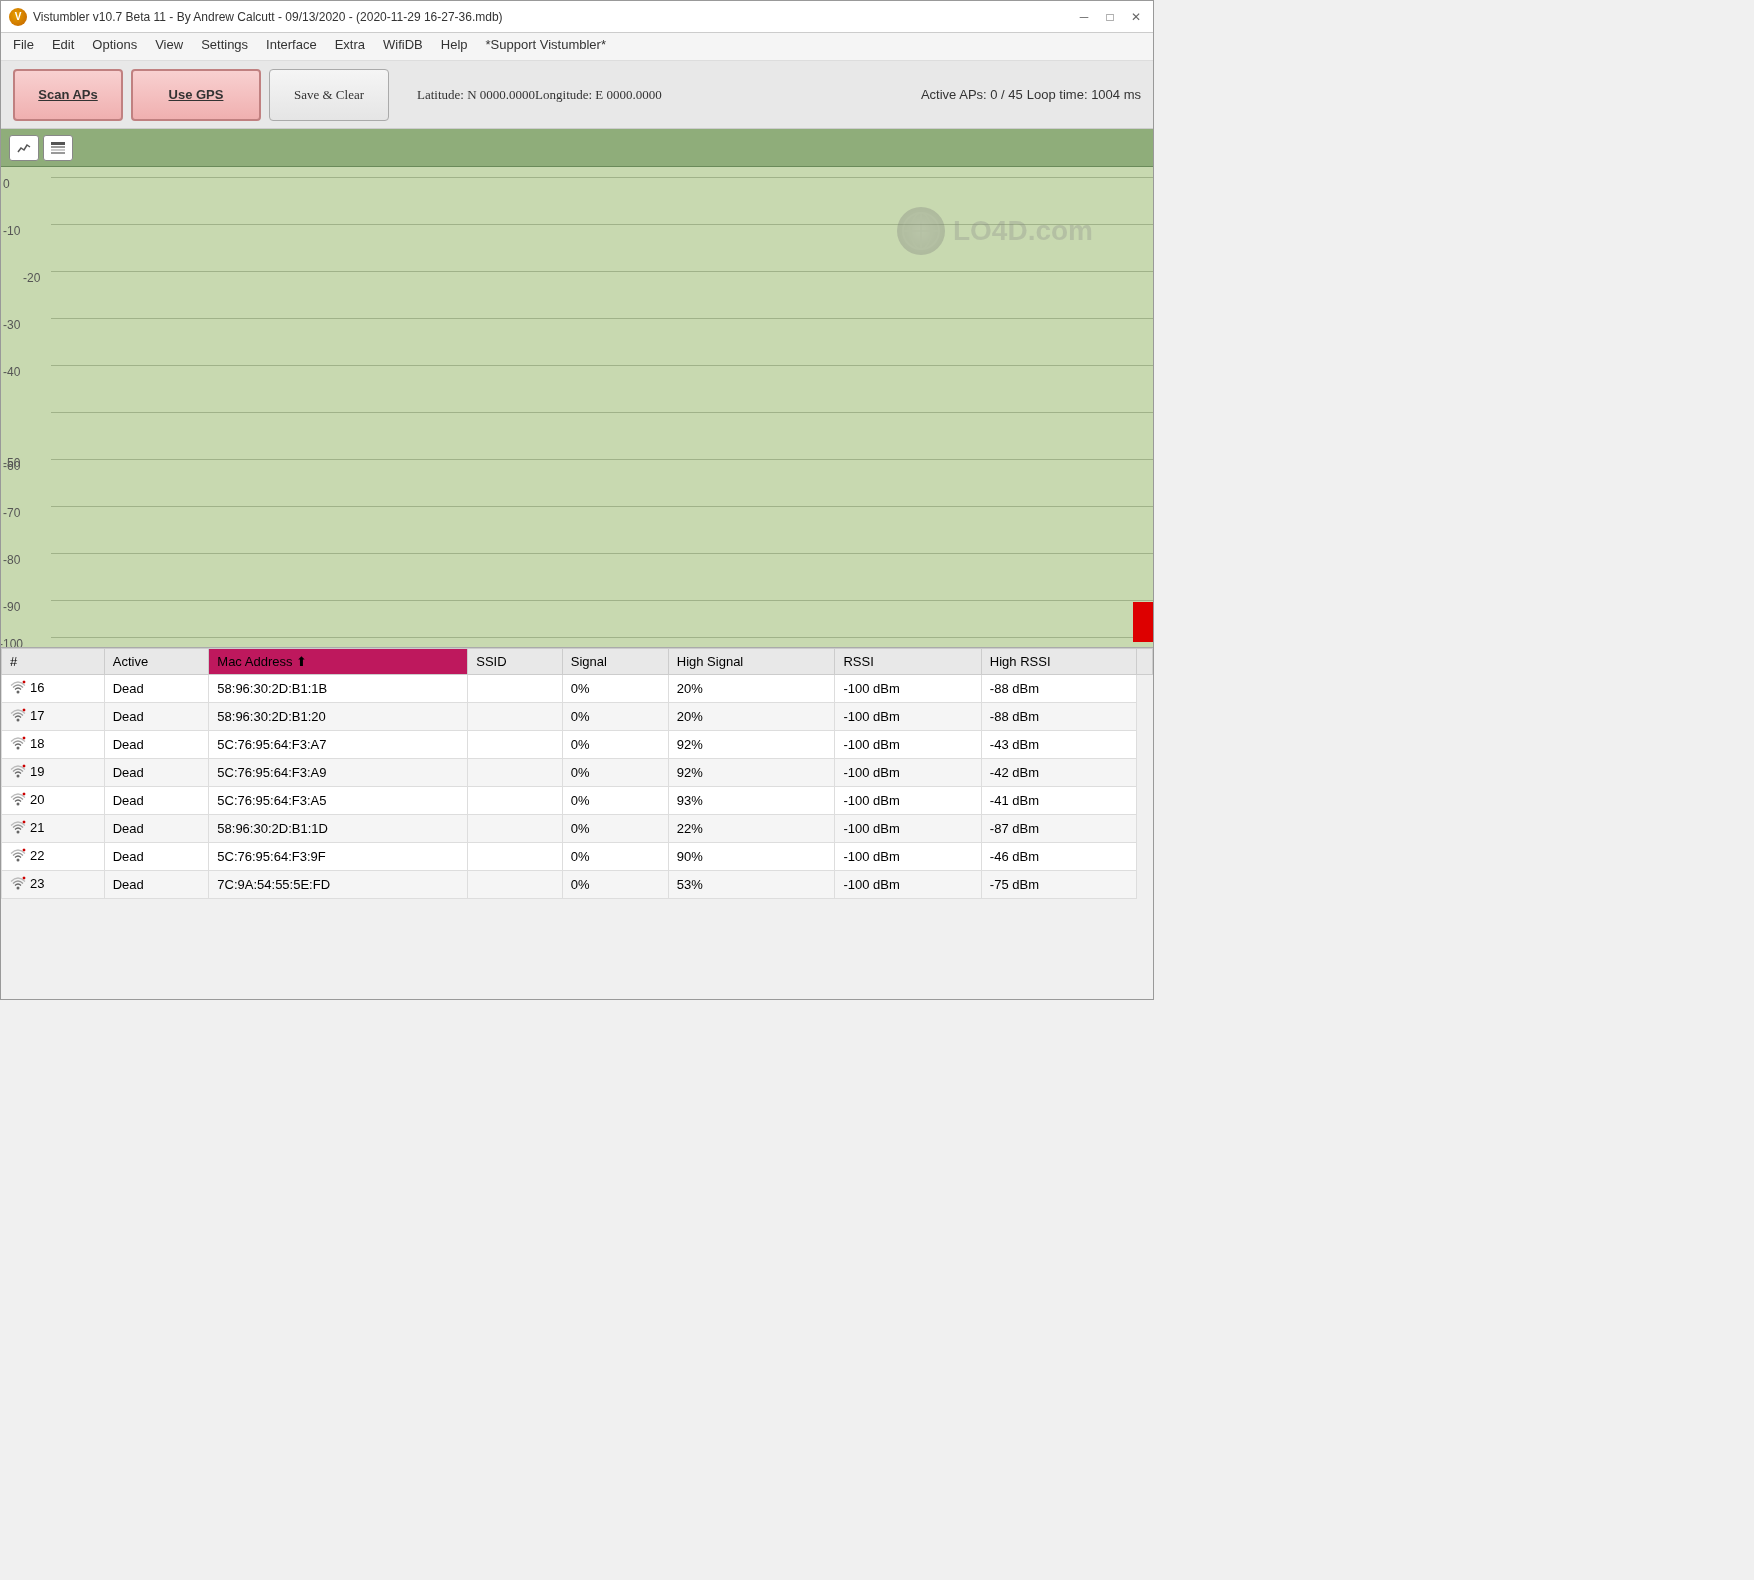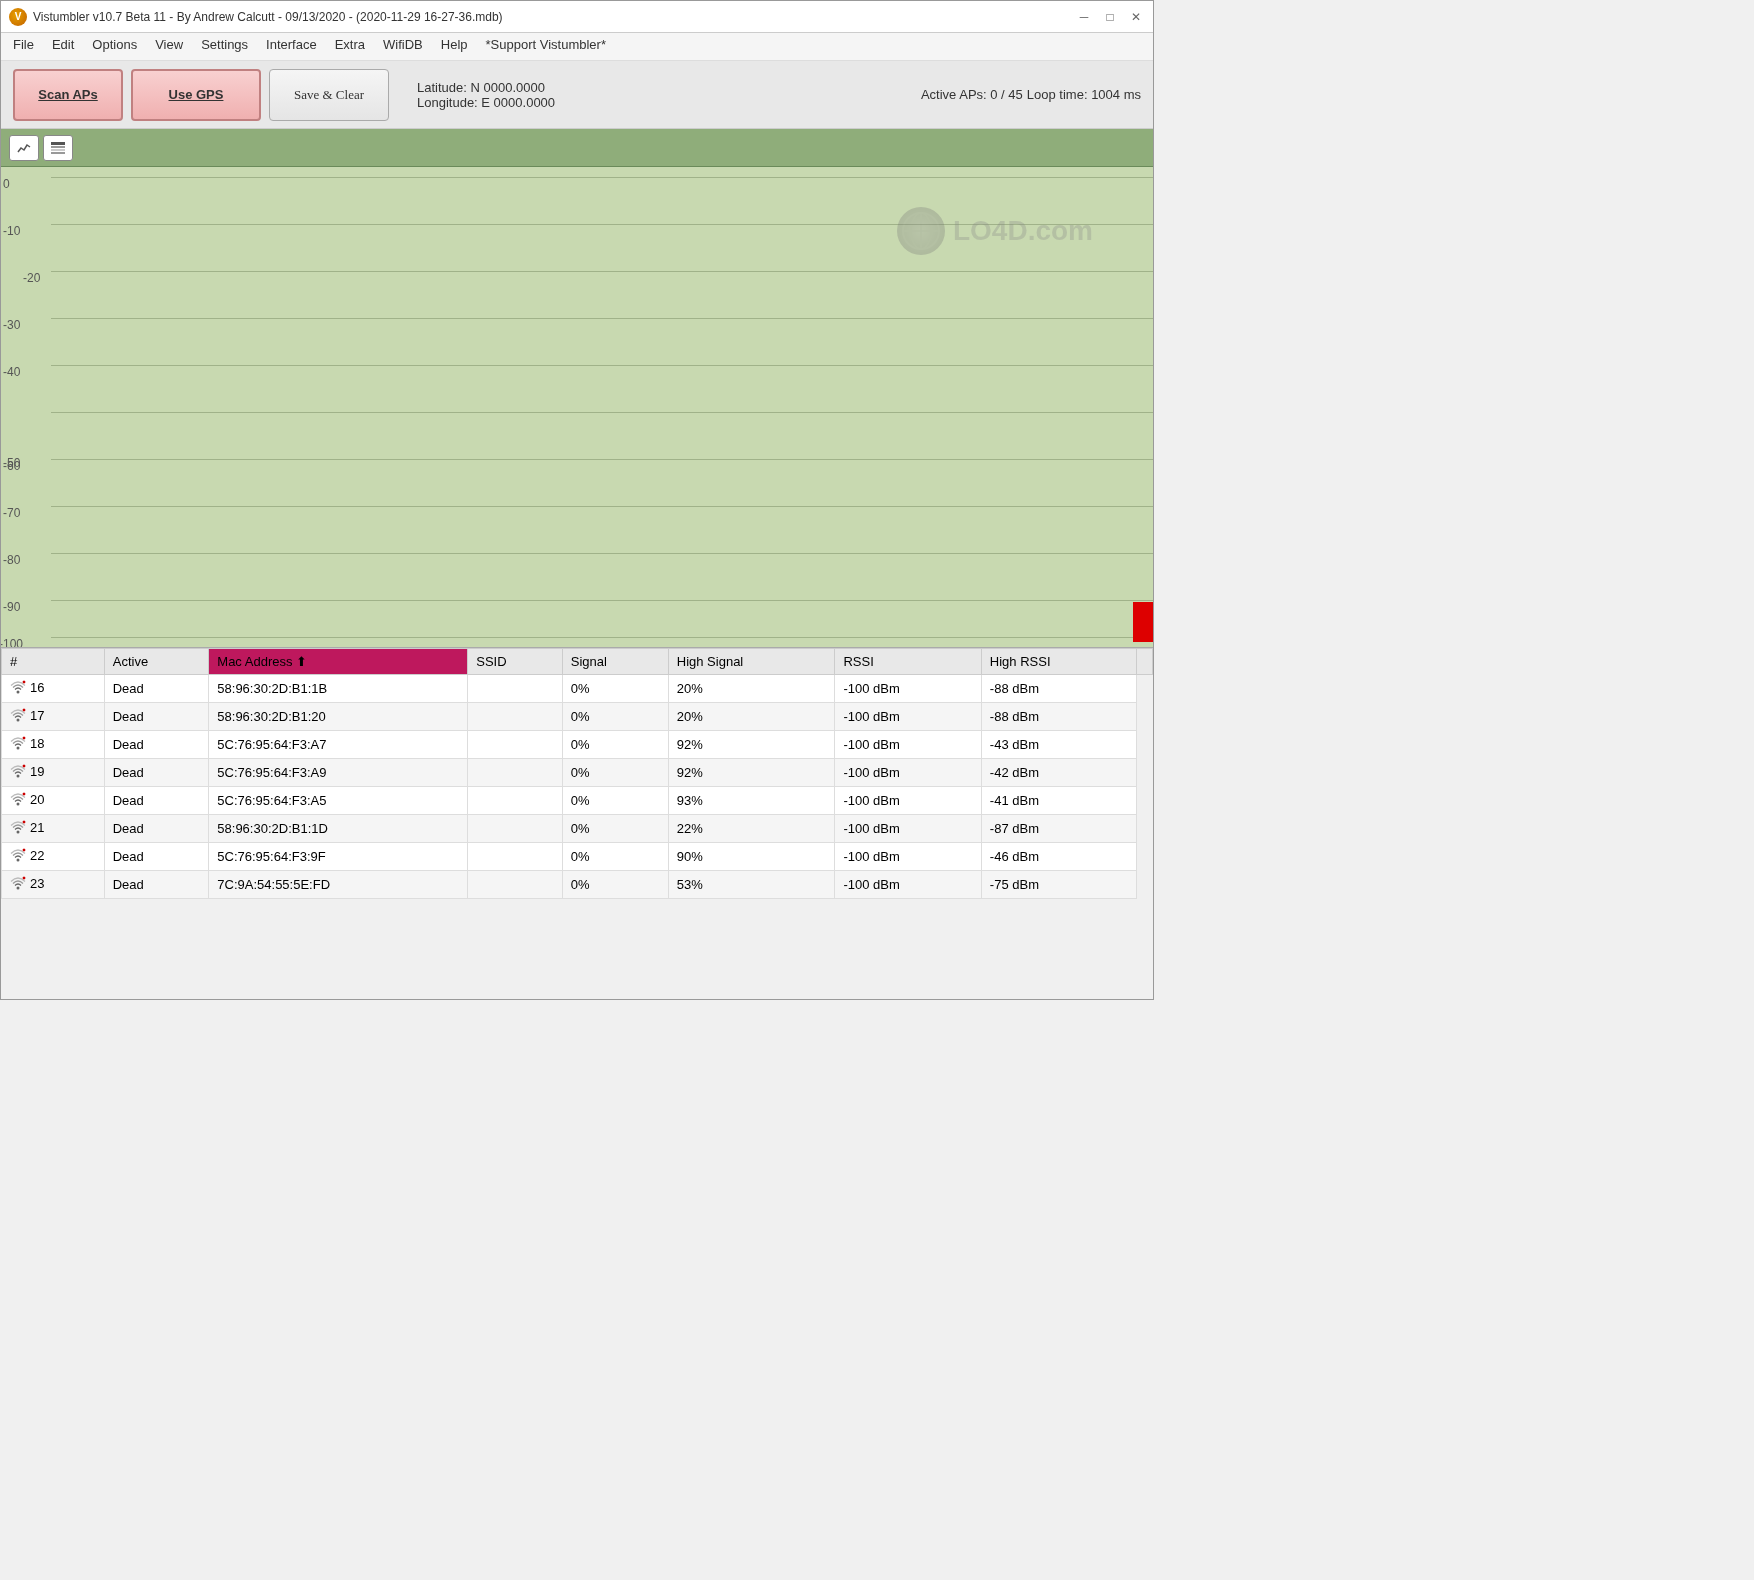--- a/index.html
+++ b/index.html
@@ -123,24 +123,25 @@
       font-size: 13px;
       cursor: pointer;
       color: #333;
       display: flex;
       align-items: center;
       justify-content: center;
       font-family: Liberation Serif, serif;
     }
     .toolbar-info {
       display: flex;
-      flex-direction: column;
+      flex-direction: row;
       gap: 0;
       padding-left: 20px;
       flex: 1;
+      font-family: Liberation Serif, serif;
     }
     .toolbar-info-row {
       font-size: 13px;
       color: #333;
     }
     .toolbar-stats {
       display: flex;
       gap: 4px;
       padding-left: 100px;
     }

